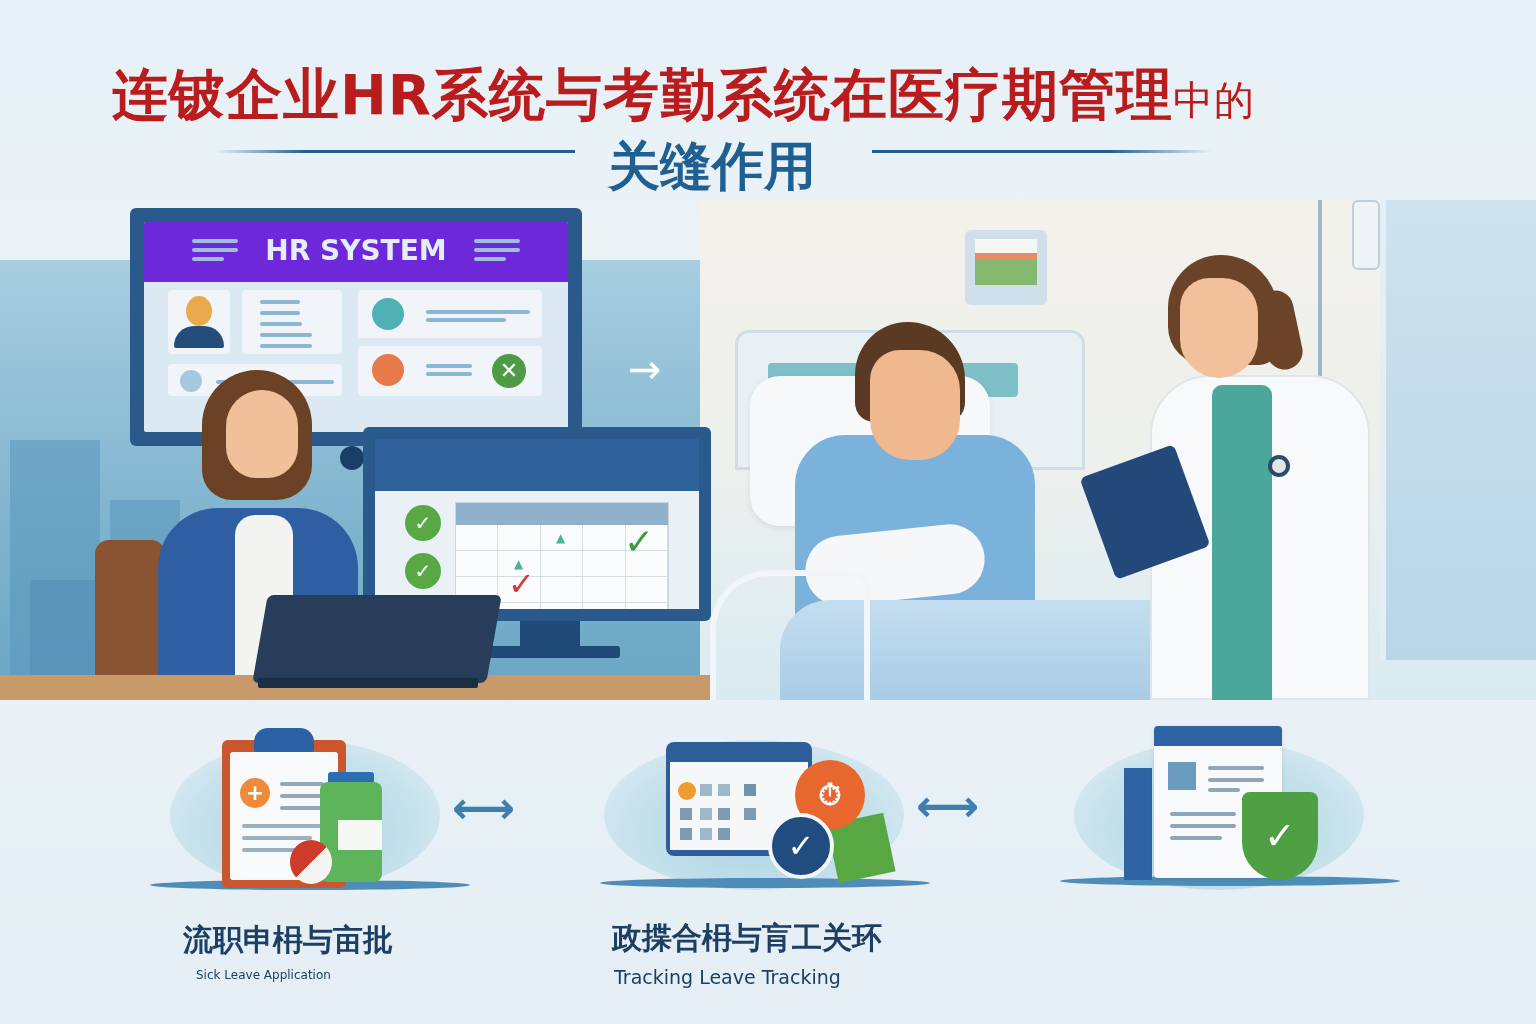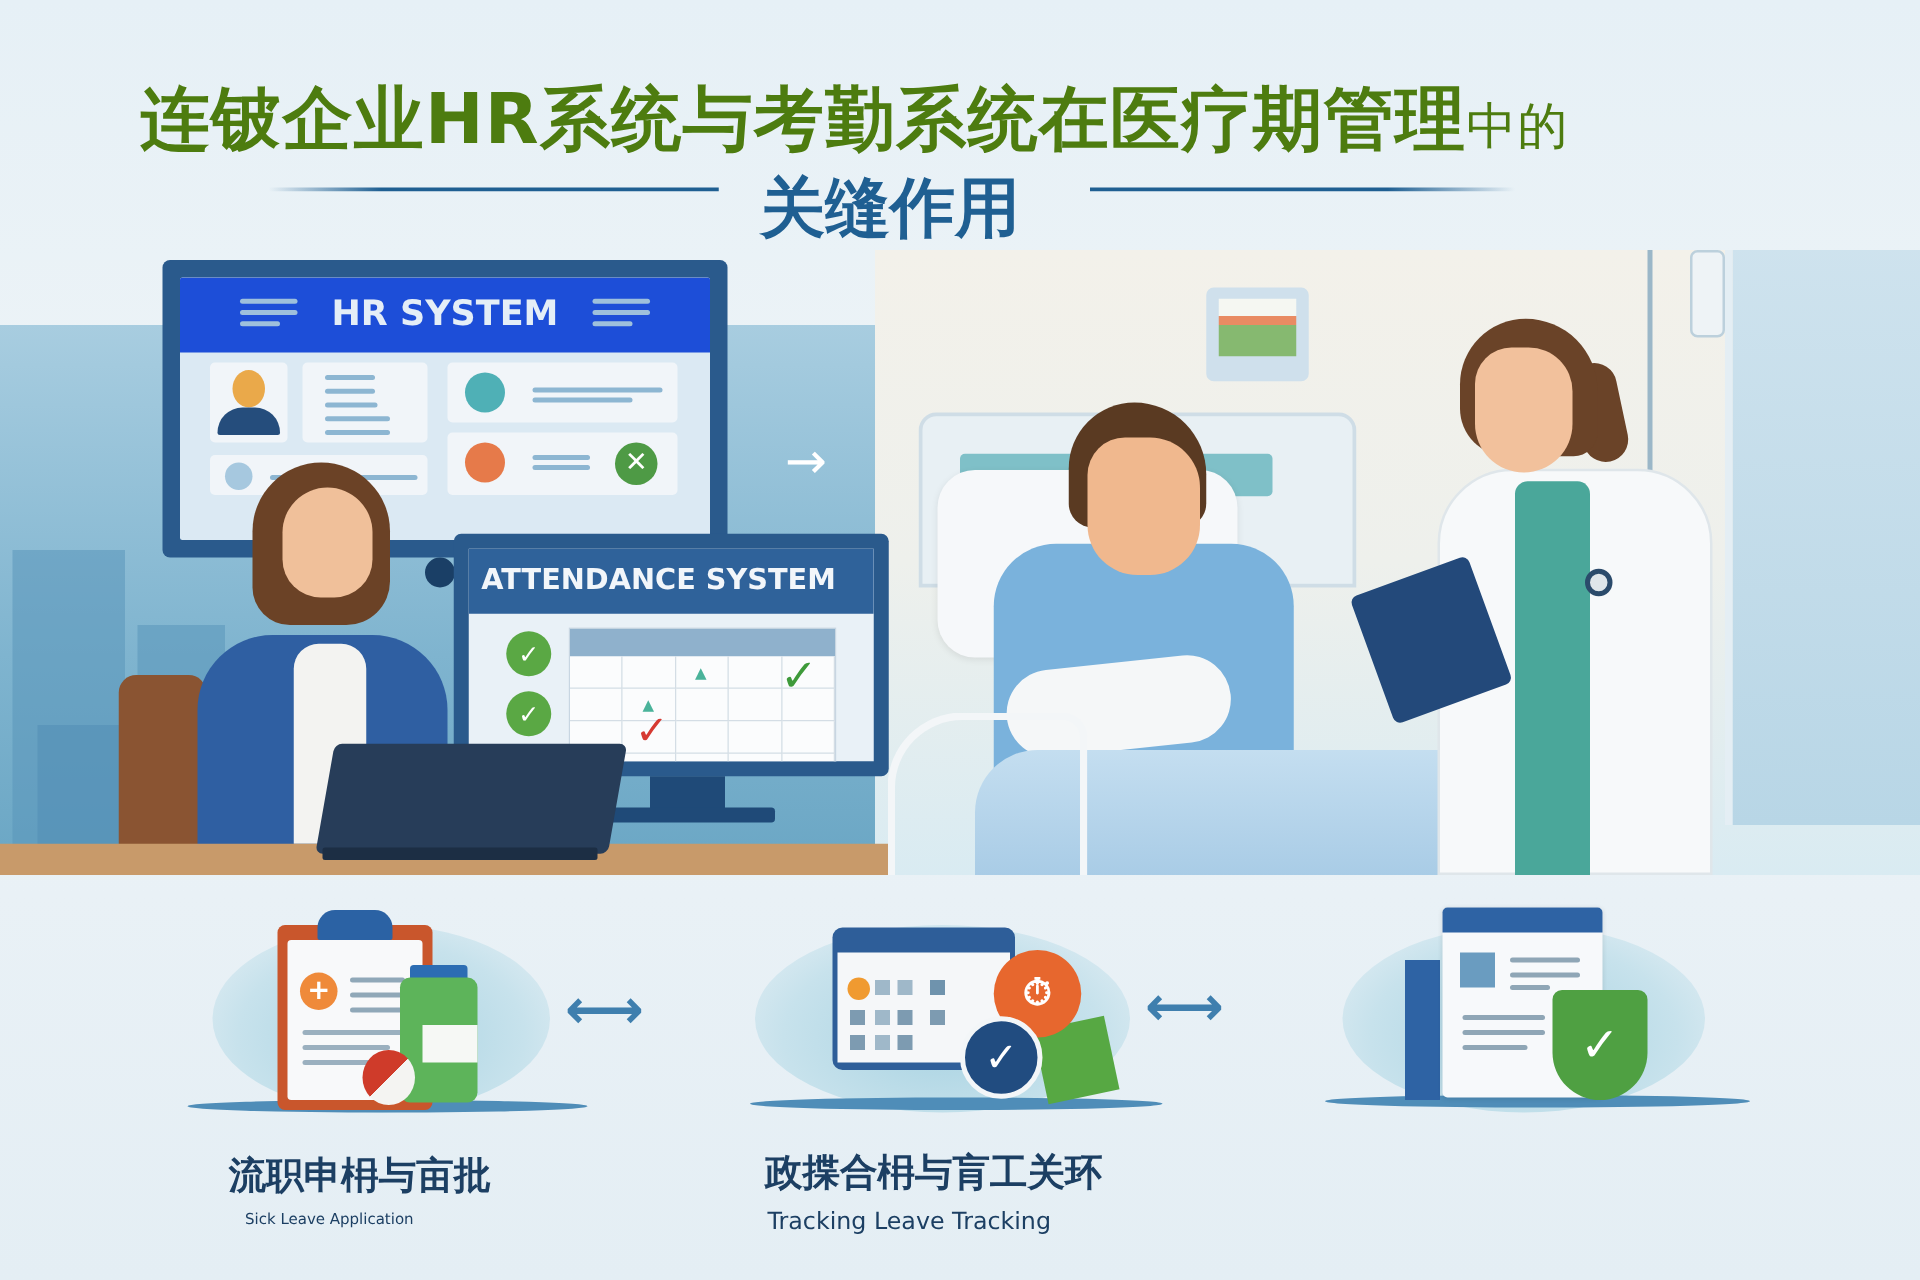--- a/index.html
+++ b/index.html
@@ -6,21 +6,21 @@
   html, body { width: 1536px; height: 1024px; overflow: hidden; }
   body {
     font-family: "DejaVu Sans", "Liberation Sans", sans-serif;
     background: linear-gradient(180deg, #e6f0f6 0%, #eef4f7 40%, #e9f1f6 70%, #e4eef4 100%);
     position: relative;
     color: #1f5a8a;
   }
   .title-area { position: absolute; left: 0; top: 0; width: 1536px; height: 200px; }
   .title-line1 {
     position: absolute; left: 112px; top: 58px;
-    font-size: 56px; font-weight: bold; color: #4d7c0f; letter-spacing: 1px; white-space: nowrap;
+    font-size: 56px; font-weight: bold; color: #b91c1c; letter-spacing: 1px; white-space: nowrap;
   }
   .title-line1 .small { font-size: 40px; font-weight: normal; }
   .title-line2 {
     position: absolute; left: 608px; top: 132px;
     font-size: 52px; font-weight: bold; color: #1f5f92; white-space: nowrap;
   }
   .rule { position: absolute; top: 150px; height: 3px; }
   .rule.left { left: 215px; width: 360px; background: linear-gradient(90deg, rgba(31,95,146,0) 0%, #1f5f92 25%, #1f5f92 100%); }
   .rule.right { left: 872px; width: 340px; background: linear-gradient(90deg, #1f5f92 0%, #1f5f92 70%, rgba(31,95,146,0) 100%); }
 
@@ -31,21 +31,21 @@
   .scene-left-bg .bldg { position: absolute; bottom: 0; background: rgba(90,150,185,0.55); }
   .scene-right-bg { position: absolute; left: 700px; top: 0; width: 836px; height: 500px;
     background: linear-gradient(180deg, #f3f1ea 0%, #eef0ec 50%, #d9ebf2 100%); }
   .wall-panel { position: absolute; left: 1380px; top: -20px; width: 156px; height: 480px;
     background: linear-gradient(180deg, #cfe3ee, #b8d6e6); border-left: 6px solid #e4eef4; }
 
   
   .hr-monitor { position: absolute; left: 130px; top: 8px; width: 452px; height: 238px;
     background: #2a5a8c; border-radius: 6px; padding: 14px; }
   .hr-screen { width: 100%; height: 100%; background: #dbe9f3; border-radius: 2px; overflow: hidden; position: relative; }
-  .hr-header { height: 60px; background: #1d4ed8; position: relative; }
+  .hr-header { height: 60px; background: #6d28d9; position: relative; }
   .hr-title { position: absolute; left: 0; right: 0; top: 12px; text-align: center; font-size: 28px; font-weight: bold; color: #e4eef7; }
   .menu-lines { position: absolute; top: 17px; width: 46px; }
   .menu-lines span { display: block; height: 4px; background: #9ec0dc; margin-bottom: 5px; border-radius: 2px; }
   .hr-card { position: absolute; background: #f1f5f9; border-radius: 4px; }
   .avatar-circle { position: absolute; border-radius: 50%; }
   .line { position: absolute; height: 4px; background: #8db6d2; border-radius: 2px; }
   .x-badge { position: absolute; width: 34px; height: 34px; border-radius: 50%; background: #4e9a45; color: #fff; font-size: 22px; text-align: center; line-height: 34px; font-weight: bold; }
 
   
   .att-monitor { position: absolute; left: 363px; top: 227px; width: 348px; height: 194px;
@@ -195,21 +195,20 @@
       </div>
     </div>
   </div>
   <div class="hr-stand"></div>
 
   <div class="flow-arrow">→</div>
 
   <div class="att-monitor">
     <div class="att-screen">
       <div class="att-header"></div>
-      <div class="att-title">ATTENDANCE SYSTEM</div>
       <div class="check-badge" style="left:30px;top:66px;">✓</div>
       <div class="check-badge" style="left:30px;top:114px;">✓</div>
       <div class="calendar">
         <div class="calendar-top"></div>
         <div class="calendar-grid">
           <div></div>
             <div></div>
             <div></div>
             <div></div>
             <div></div>

